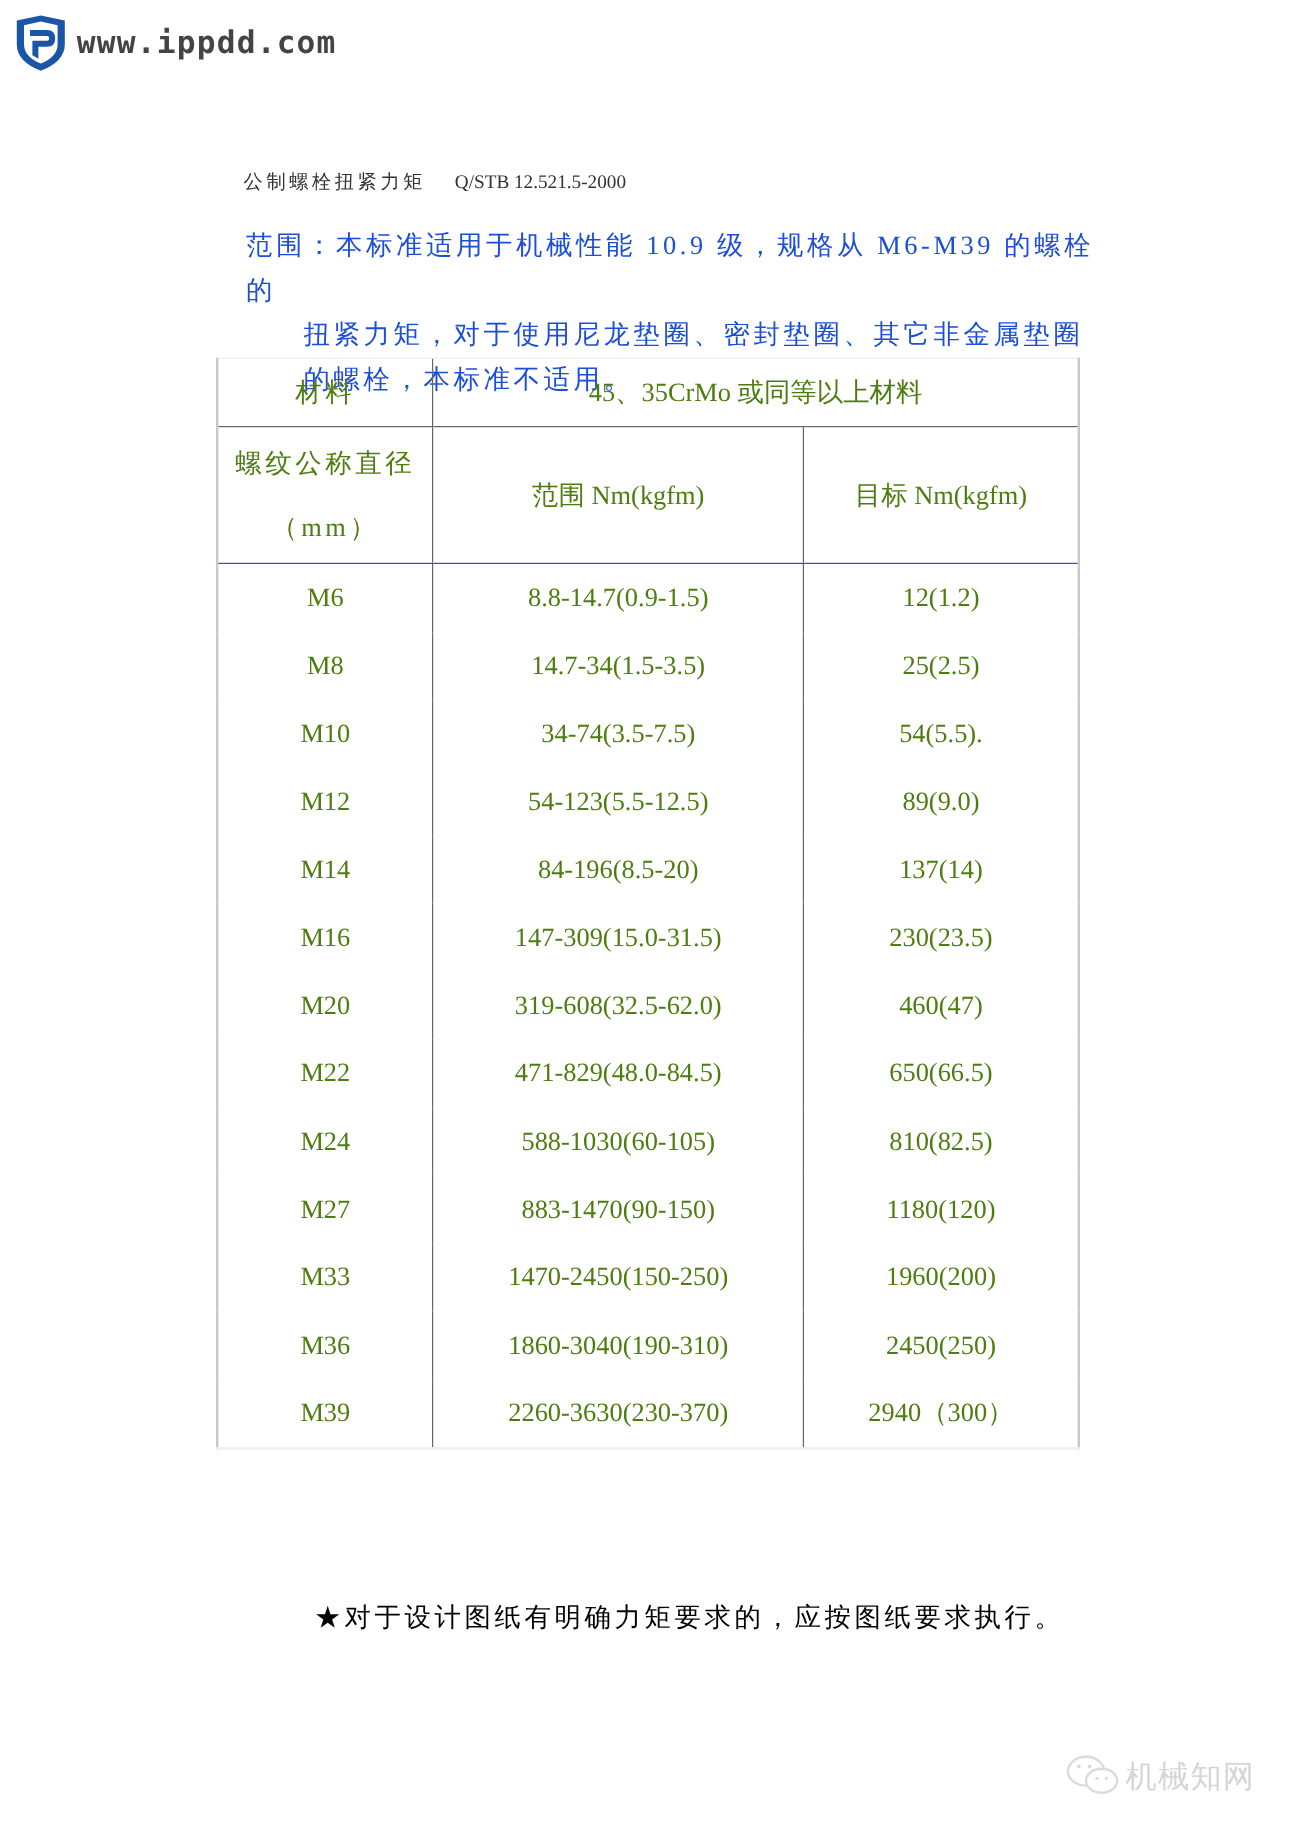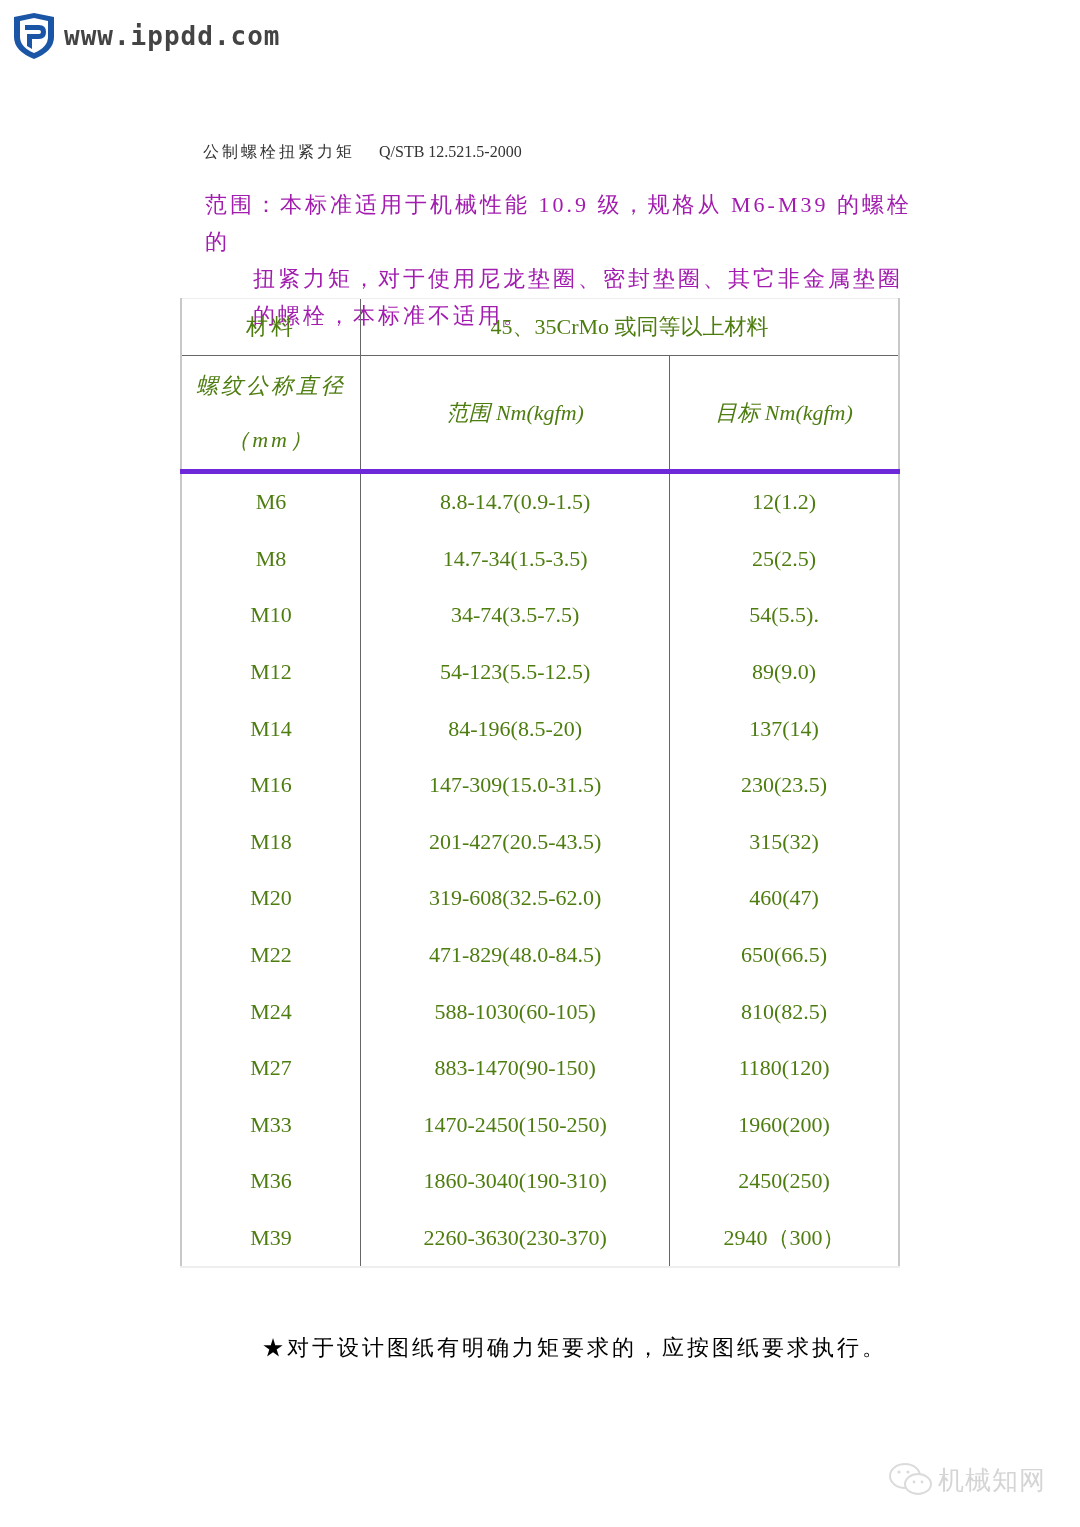--- a/index.html
+++ b/index.html
@@ -7,34 +7,34 @@
          font-family: "DejaVu Serif", "Liberation Serif", serif; color: #222; }
   .logo { position: absolute; left: 10px; top: 10px; height: 52px; display: flex; align-items: center; }
   .logo svg { width: 48px; height: 50px; }
   .logo-text { font-family: "DejaVu Sans Mono", "Liberation Mono", monospace; font-weight: bold;
                font-size: 26px; color: #444; margin-left: 6px; letter-spacing: 1px; }
   .title { position: absolute; left: 203px; top: 142px; font-size: 16px; color: #333;
            font-family: "Liberation Serif", "DejaVu Serif", serif; }
   .title .cn { letter-spacing: 3px; }
   .title .code { margin-left: 24px; }
   .scope { position: absolute; left: 205px; top: 186px; width: 720px; font-size: 22px; line-height: 37px;
-           color: #a21caf; font-family: "Liberation Serif", "DejaVu Serif", serif; letter-spacing: 3px; }
+           color: #1d4ed8; font-family: "Liberation Serif", "DejaVu Serif", serif; letter-spacing: 3px; }
   .scope .line1 { display: block; }
   .scope .cont { display: block; padding-left: 48px; }
   table.torque { position: absolute; left: 180px; top: 298px; width: 720px; border-collapse: collapse;
                  font-family: "Liberation Serif", "DejaVu Serif", serif; font-size: 22px; color: #4d7c0f; }
   table.torque td { text-align: center; vertical-align: middle; padding: 0; }
   .c1 { width: 179px; }
   .c2 { width: 310px; }
   .c3 { width: 229px; }
   .outer-left { border-left: 2px solid #c8c8c8; }
   .outer-right { border-right: 2px solid #c8c8c8; }
   .vline { border-left: 1px solid #666; }
   .row-mat td { height: 56px; border-top: 1px solid #eee; border-bottom: 1px solid #666; }
-  .row-hdr td { height: 113px; border-bottom: 5px solid #6d28d9; font-style: italic; }
+  .row-hdr td { height: 113px; border-bottom: 1px solid #6d28d9; }
   .row-hdr .diam { line-height: 54px; letter-spacing: 3px; }
   .row-data td { height: 56.6px; }
   .row-last td { border-bottom: 2px solid #eee; }
   .cn-lbl { letter-spacing: 3px; }
   .note { position: absolute; left: 262px; top: 1333px; font-size: 22px; color: #000000;
           font-family: "Liberation Serif", "DejaVu Serif", serif; letter-spacing: 3px; }
   .watermark { position: absolute; left: 888px; top: 1462px; display: flex; align-items: center; opacity: 0.35; justify-content: flex-end; }
   .watermark svg { width: 46px; height: 36px; }
   .watermark span { font-family: "DejaVu Sans", sans-serif; font-size: 26px; color: #888; margin-left: 4px; letter-spacing: 1px; }
 </style>
@@ -98,25 +98,20 @@
         <td class="c1 outer-left">M14</td>
         <td class="c2 vline">84-196(8.5-20)</td>
         <td class="c3 vline outer-right">137(14)</td>
       </tr>
       <tr class="row-data">
         <td class="c1 outer-left">M16</td>
         <td class="c2 vline">147-309(15.0-31.5)</td>
         <td class="c3 vline outer-right">230(23.5)</td>
       </tr>
       <tr class="row-data">
-        <td class="c1 outer-left">M18</td>
-        <td class="c2 vline">201-427(20.5-43.5)</td>
-        <td class="c3 vline outer-right">315(32)</td>
-      </tr>
-      <tr class="row-data">
         <td class="c1 outer-left">M20</td>
         <td class="c2 vline">319-608(32.5-62.0)</td>
         <td class="c3 vline outer-right">460(47)</td>
       </tr>
       <tr class="row-data">
         <td class="c1 outer-left">M22</td>
         <td class="c2 vline">471-829(48.0-84.5)</td>
         <td class="c3 vline outer-right">650(66.5)</td>
       </tr>
       <tr class="row-data">

